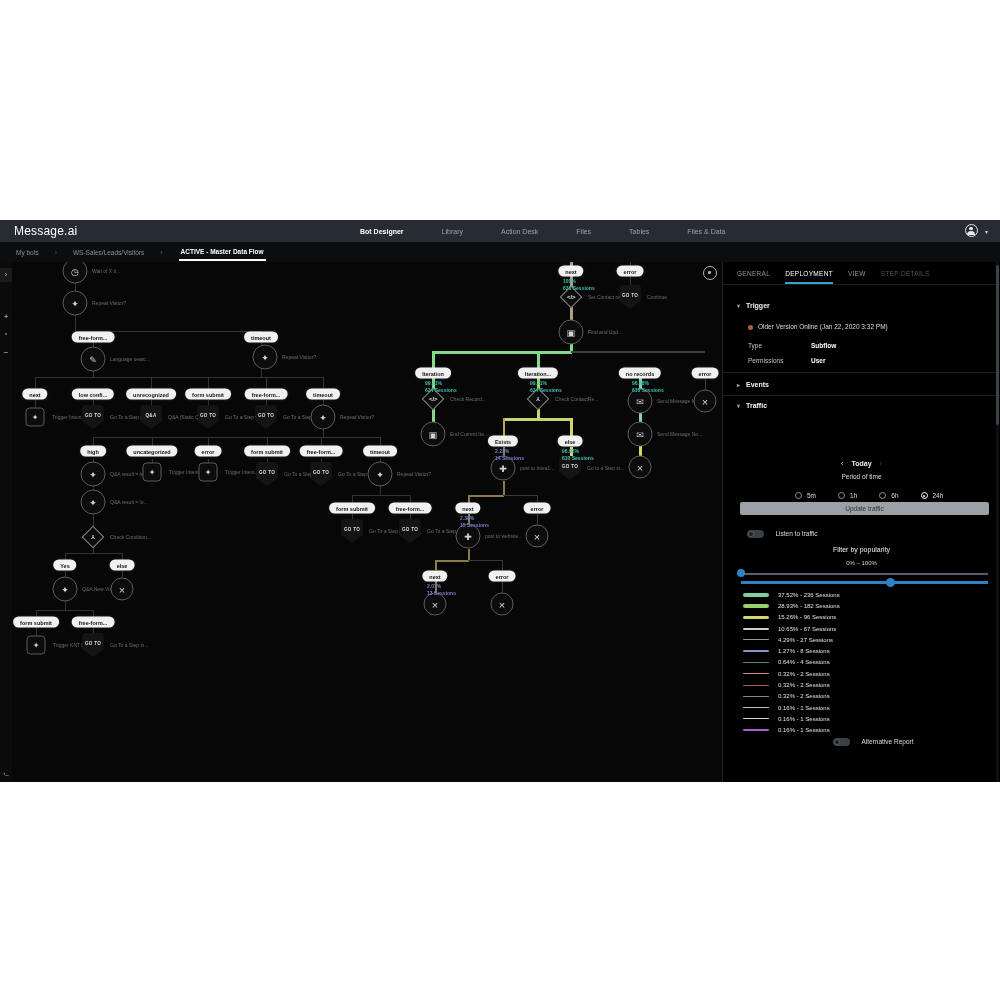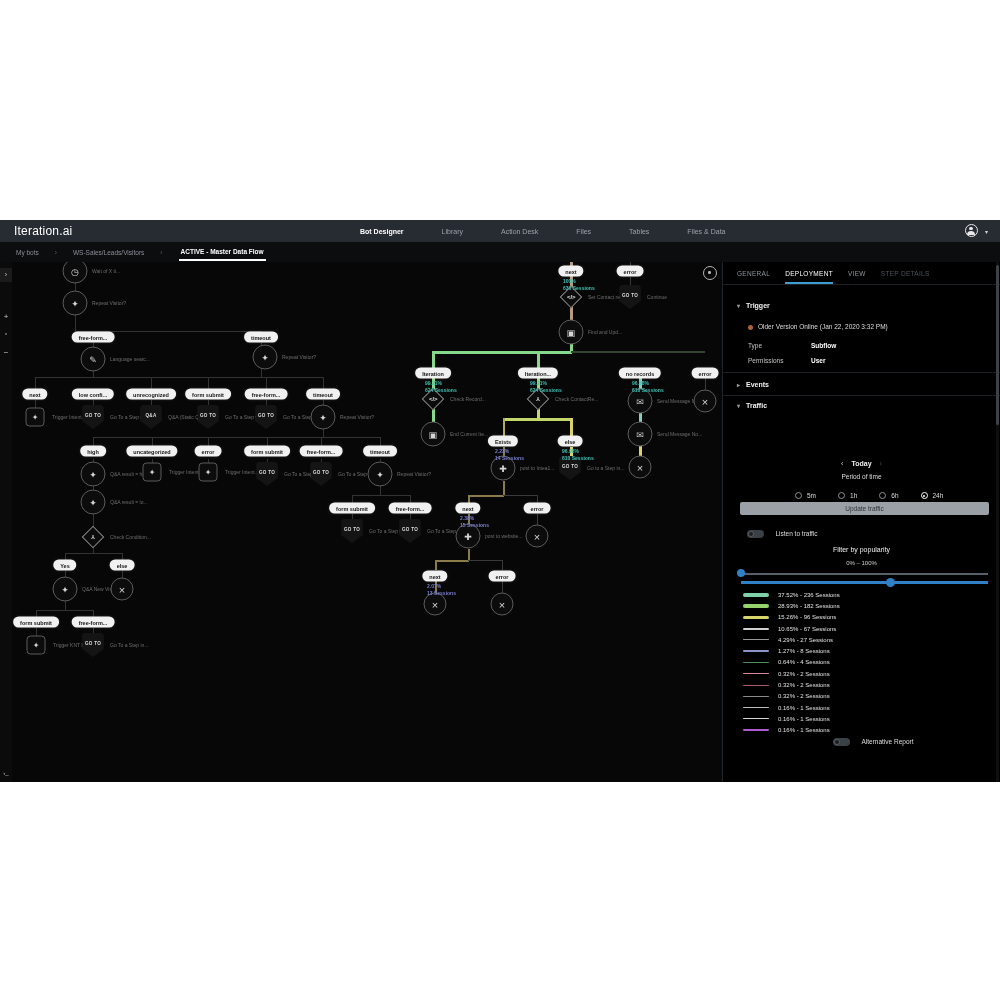--- a/index.html
+++ b/index.html
@@ -372,21 +372,21 @@
     <div class="cvtool" style="top:6px;height:14px;background:#1b1b1b;font-size:7px;line-height:14px;">›</div>
     <div class="cvtool" style="top:50px;font-size:8px;">+</div>
     <div class="cvtool" style="top:68px;font-size:7px;">▫</div>
     <div class="cvtool" style="top:86px;font-size:8px;">−</div>
     <div class="cvtool" style="bottom:6px;font-size:6px;">›_</div>
   </div>
 
   <div id="locate" style="left:703px;top:46px;"></div>
 
   <div id="topnav">
-    <div id="logo">Iteration.ai</div>
+    <div id="logo">Message.ai</div>
     <div id="navitems">
         <span class="navitem active">Bot Designer</span>
         <span class="navitem">Library</span>
         <span class="navitem">Action Desk</span>
         <span class="navitem">Files</span>
         <span class="navitem">Tables</span>
         <span class="navitem">Files &amp; Data</span>
       </div>
     <div id="avatar">
         <div class="head"></div>

